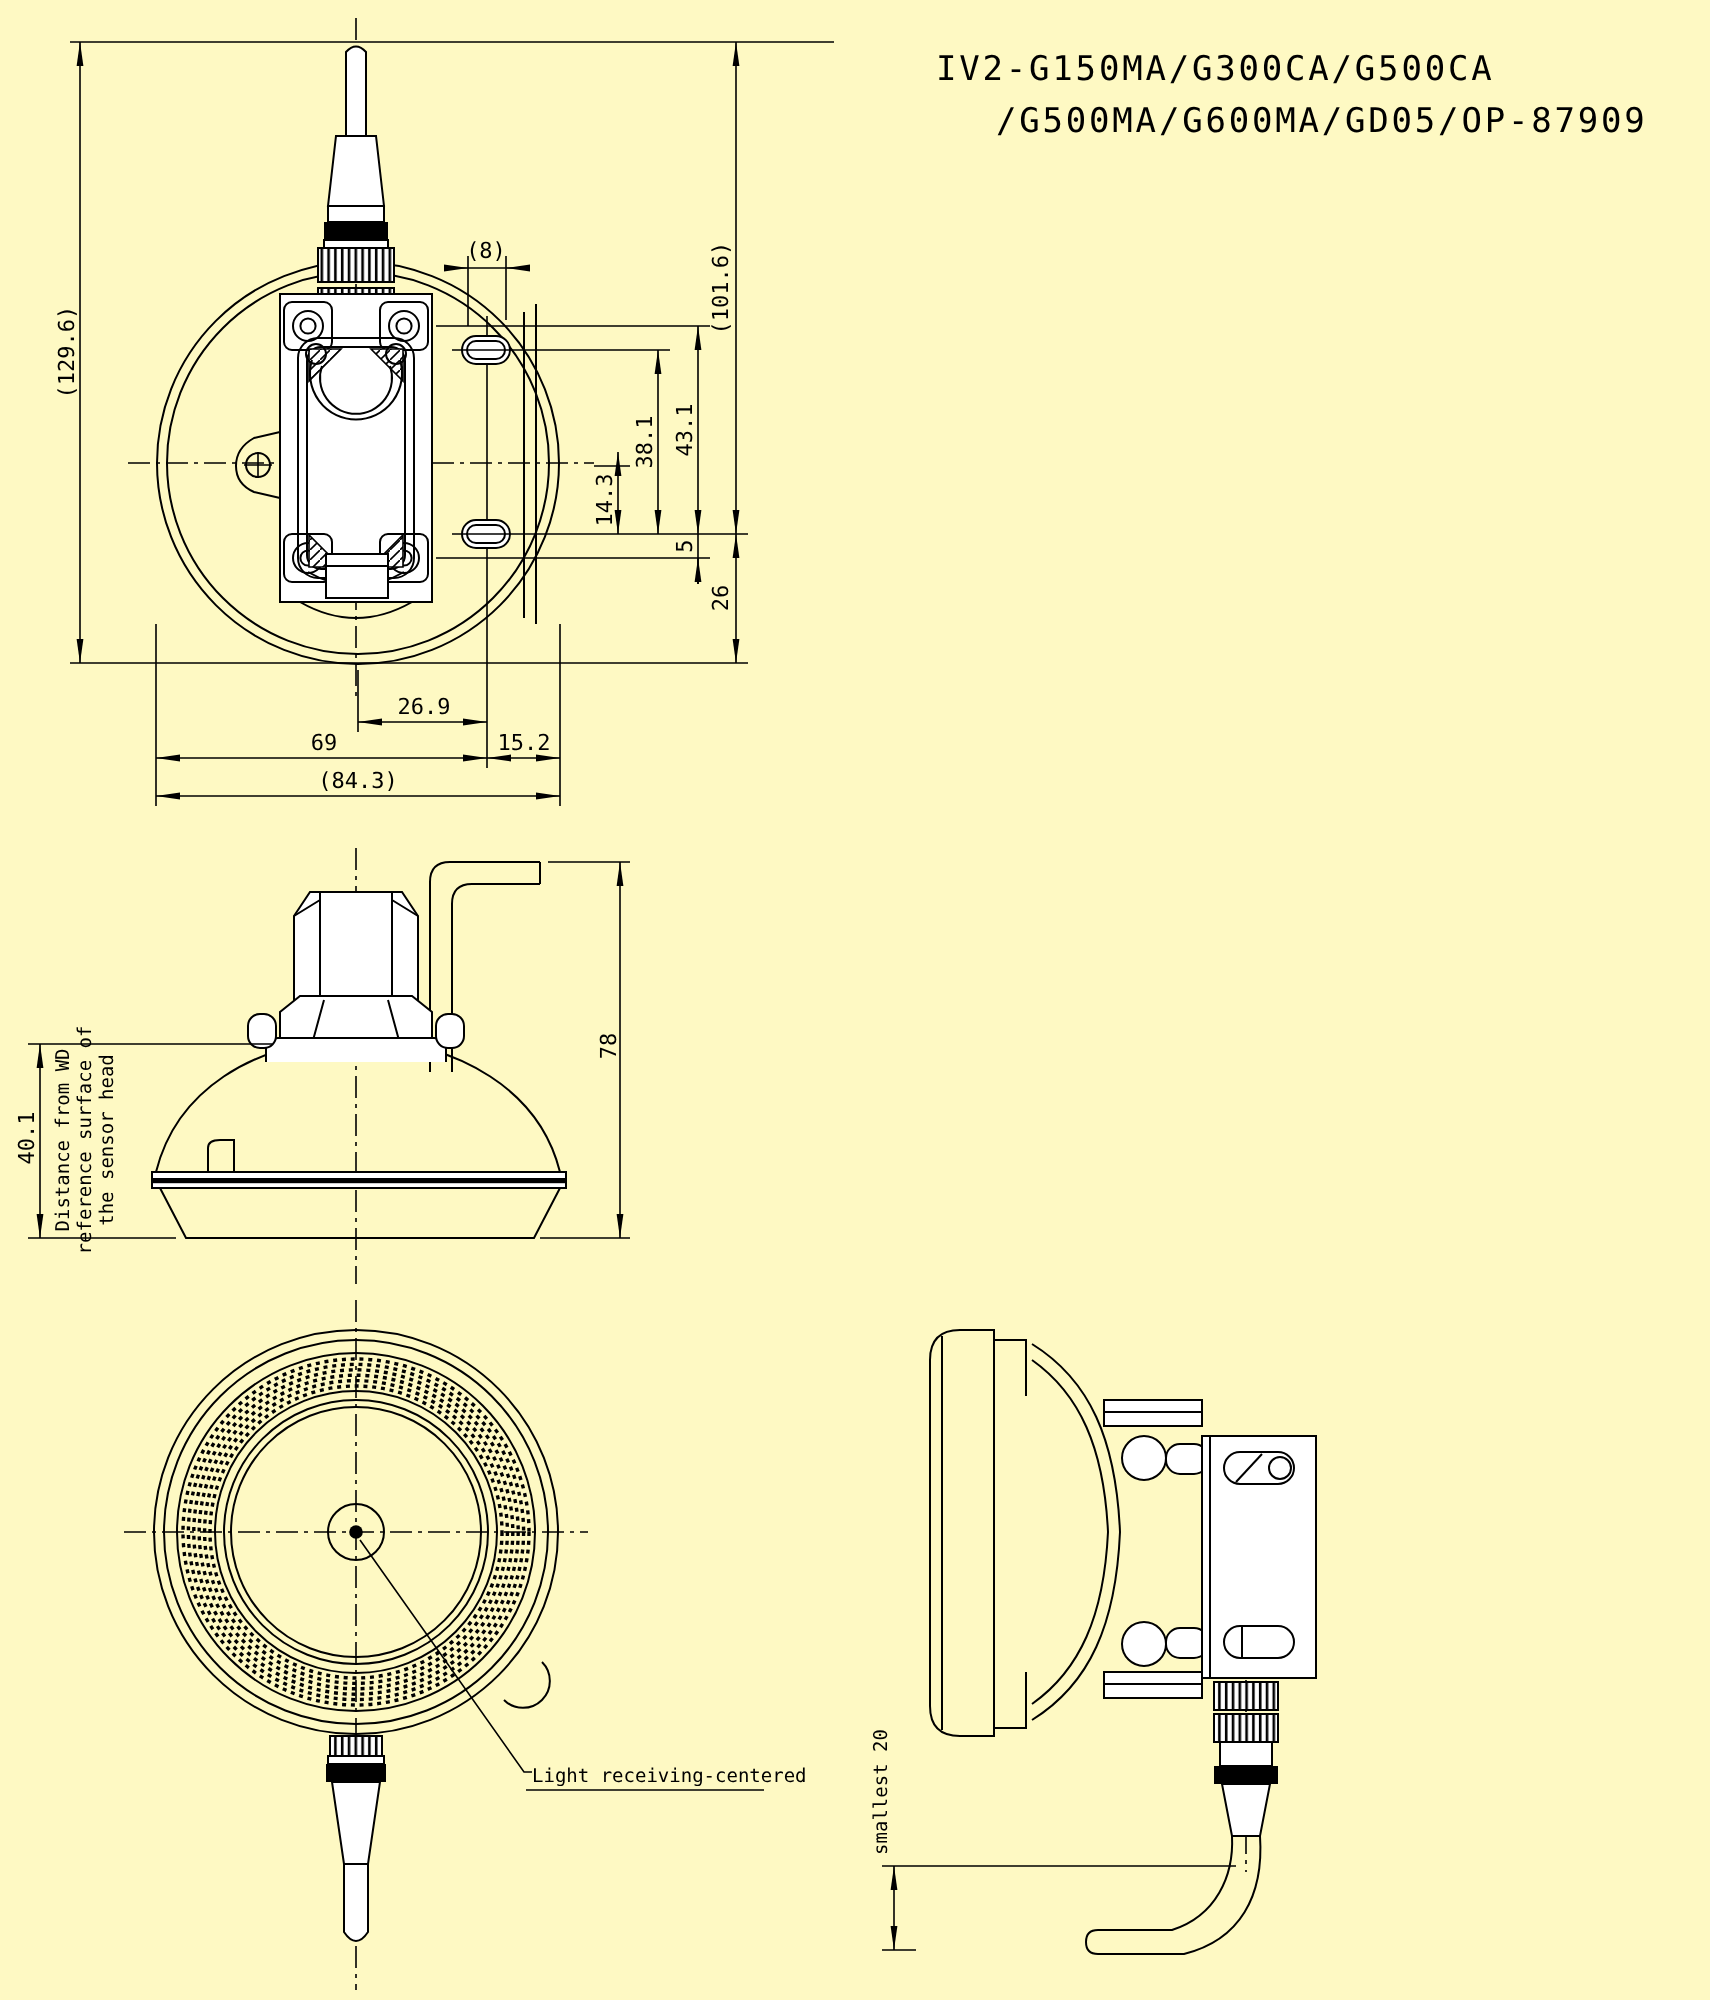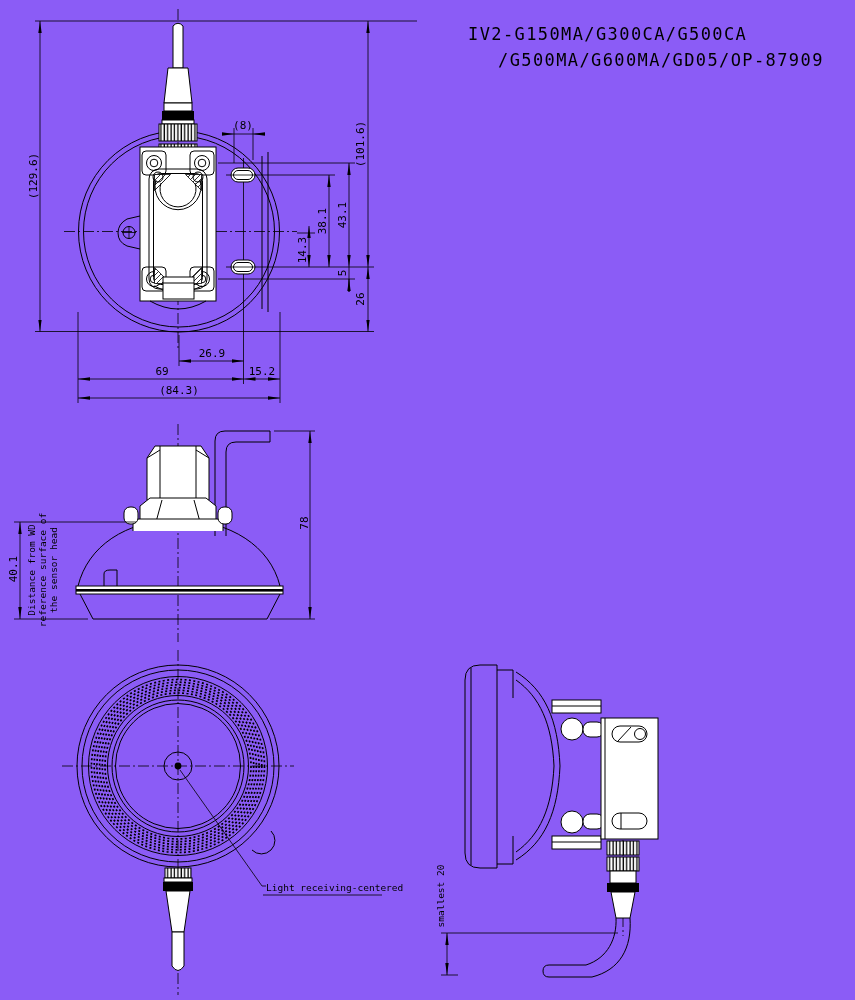--- a/index.html
+++ b/index.html
@@ -1,16 +1,16 @@
 <!DOCTYPE html>
 <html><head>
 <meta charset="utf-8">
 <style>
   html,body{margin:0;padding:0;background:#ffffff;}
-  .stage{position:relative;width:855px;height:1000px;background:#8b5cf6;overflow:hidden;text-align:center;}
+  .stage{position:relative;width:855px;height:1000px;background:#fef9c3;overflow:hidden;text-align:center;}
   svg{display:block;}
   .ln{fill:none;stroke:#000;stroke-width:1;}
   .fw{fill:#fff;stroke:#000;stroke-width:1;}
   .fb{fill:#000;stroke:none;}
   .ext{fill:none;stroke:#000;stroke-width:0.8;}
   .dim{fill:none;stroke:#000;stroke-width:0.8;}
   .cl{fill:none;stroke:#000;stroke-width:0.8;stroke-dasharray:11 3 2 3;}
   .spk{fill:none;stroke:#000;stroke-width:1.7;stroke-dasharray:2 2.4;}
   text{fill:#000;font-family:"DejaVu Sans Mono","Liberation Mono",monospace;}
   .d{font-size:11px;}

